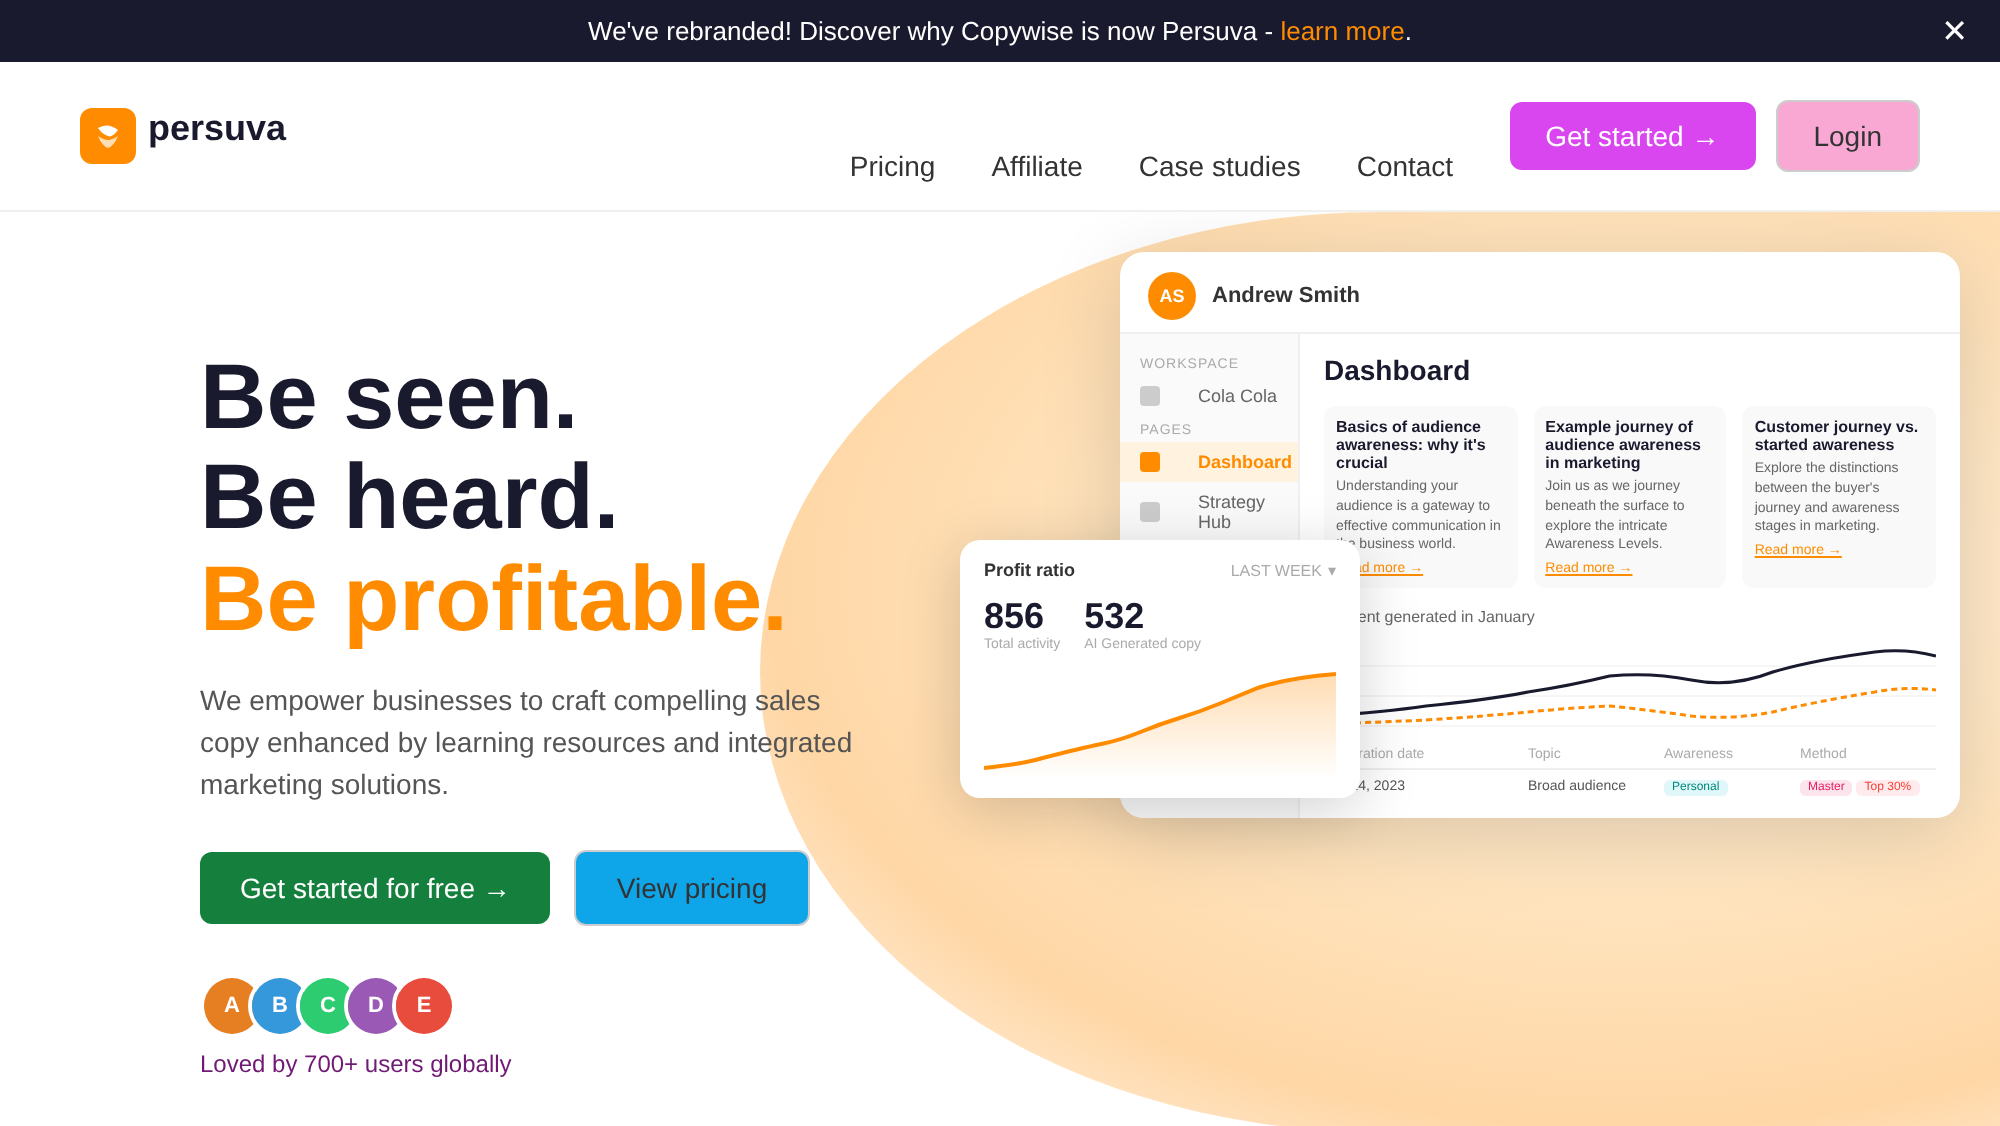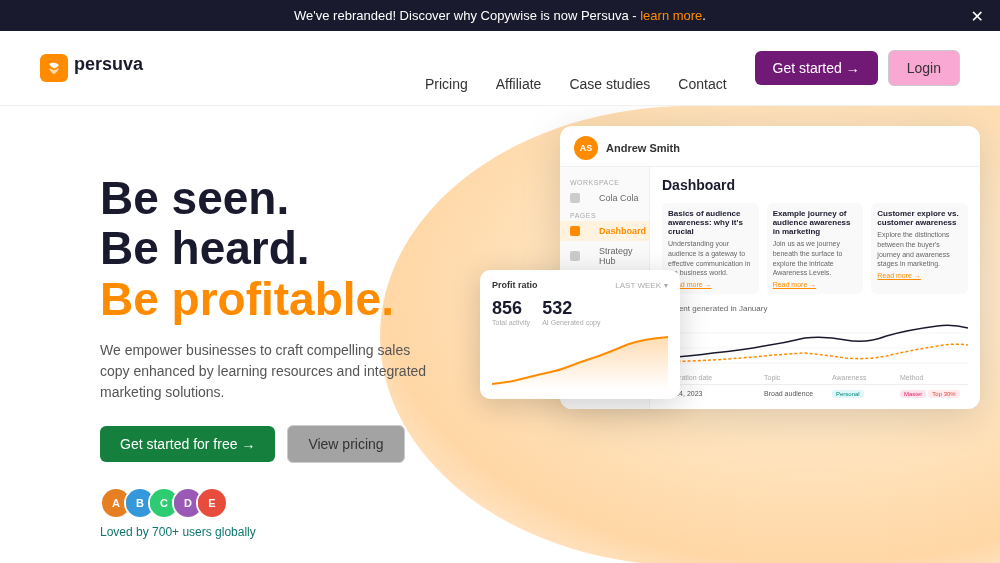--- a/index.html
+++ b/index.html
@@ -58,21 +58,21 @@
       list-style: none;
       margin-right: 28px;
       margin-top: 32px;
     }
     .nav-links a {
       text-decoration: none;
       color: #333;
       font-size: 14px;
     }
     .btn-get-started {
-      background: #701a75;
+      background: #d946ef;
       color: #fff;
       border: none;
       padding: 9px 18px;
       border-radius: 6px;
       font-size: 14px;
       cursor: pointer;
       display: flex;
       align-items: center;
       gap: 6px;
       margin-right: 10px;
@@ -146,21 +146,21 @@
       border: none;
       padding: 10px 20px;
       border-radius: 6px;
       font-size: 14px;
       cursor: pointer;
       display: flex;
       align-items: center;
       gap: 6px;
     }
     .btn-secondary {
-      background: #a3a3a3;
+      background: #0ea5e9;
       color: #333;
       border: 1.5px solid #ccc;
       padding: 10px 20px;
       border-radius: 6px;
       font-size: 14px;
       cursor: pointer;
     }
     .avatars {
       display: flex;
       align-items: center;
@@ -181,21 +181,21 @@
       height: 100%;
       display: flex;
       align-items: center;
       justify-content: center;
       font-size: 11px;
       font-weight: 600;
       color: #fff;
     }
     .loved-text {
       font-size: 12px;
-      color: #0f766e;
+      color: #701a75;
       margin-top: 6px;
     }
 
     
     .hero-right {
       position: absolute;
       right: -20px;
       top: 10px;
       z-index: 2;
       width: 540px;
@@ -489,21 +489,21 @@
               <div class="db-card-title">Basics of audience awareness: why it's crucial</div>
               <div class="db-card-text">Understanding your audience is a gateway to effective communication in the business world.</div>
               <a class="db-card-link" href="#">Read more →</a>
             </div>
             <div class="db-card">
               <div class="db-card-title">Example journey of audience awareness in marketing</div>
               <div class="db-card-text">Join us as we journey beneath the surface to explore the intricate Awareness Levels.</div>
               <a class="db-card-link" href="#">Read more →</a>
             </div>
             <div class="db-card">
-              <div class="db-card-title">Customer explore vs. customer awareness</div>
+              <div class="db-card-title">Customer journey vs. started awareness</div>
               <div class="db-card-text">Explore the distinctions between the buyer's journey and awareness stages in marketing.</div>
               <a class="db-card-link" href="#">Read more →</a>
             </div>
           </div>
 
           <div class="db-chart-label">Content generated in January</div>
           <div class="db-chart">
             <svg viewBox="0 0 300 50" preserveAspectRatio="none">
               <line x1="0" y1="45" x2="300" y2="45" stroke="#eee" stroke-width="0.5"></line>
               <line x1="0" y1="30" x2="300" y2="30" stroke="#eee" stroke-width="0.5"></line>

